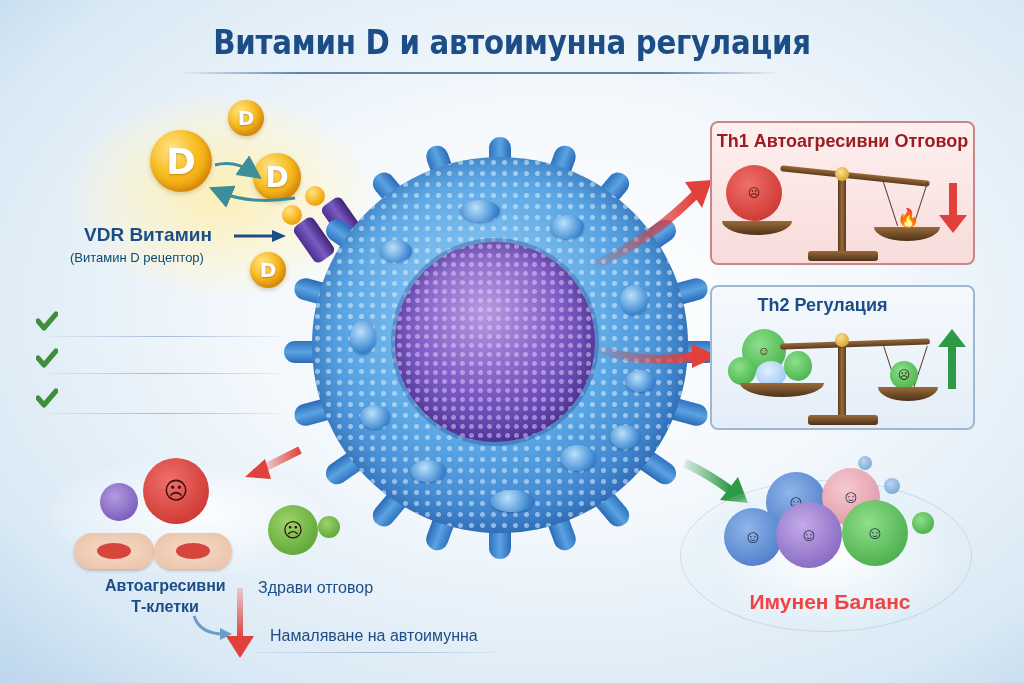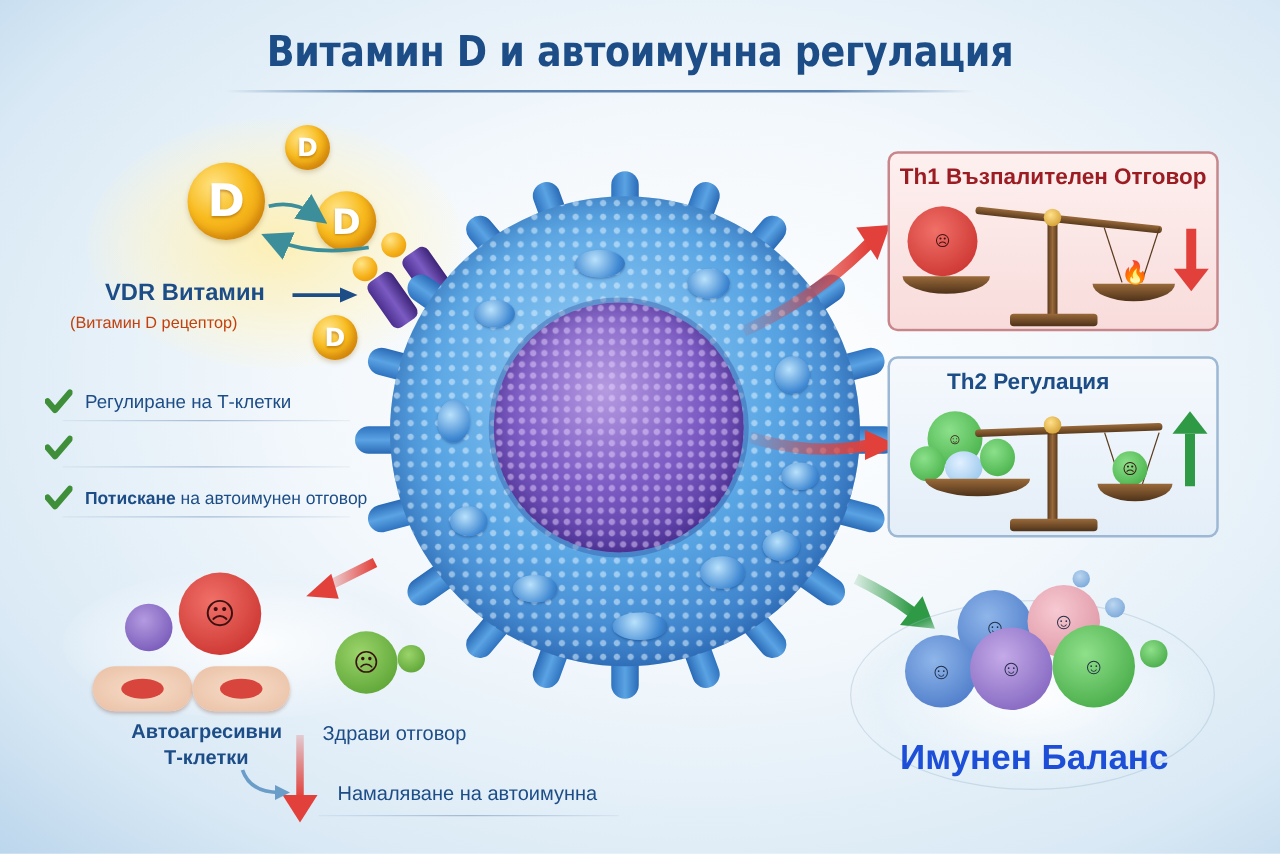--- a/index.html
+++ b/index.html
@@ -24,21 +24,21 @@
     background: radial-gradient(circle at 35% 30%, #ffe486 0%, #f8bb1e 45%, #e38f08 100%);
     color:#fff; font-weight:bold; font-family:"DejaVu Sans", sans-serif;
     box-shadow: inset -3px -4px 6px rgba(160,80,0,0.35), 0 2px 4px rgba(120,80,0,0.25);
     text-shadow: 0 1px 2px rgba(150,80,0,0.5); }
   .mini-ball { border-radius:50%;
     background: radial-gradient(circle at 35% 30%, #ffe486 0%, #f6b21a 55%, #de8a06 100%); }
   .receptor { width:24px; height:44px; border-radius:6px;
     background: linear-gradient(90deg, #4b2f8f, #7b5bc2 50%, #3d2478); transform: rotate(-35deg); }
 
   .vdr-label { left:84px; top:224px; font-size:19px; font-weight:bold; color:#1d4d87; }
-  .vdr-sub { left:56px; top:250px; font-size:13px; color:#c2410c; }
+  .vdr-sub { left:70px; top:250px; font-size:13px; color:#0c4a6e; }
 
   .check-row { left:36px; display:flex; align-items:center; gap:10px; height:28px; }
   .check-row .txt { font-size:15px; color:#1d4d87; }
   .check-row .txt b { font-weight:bold; }
   .check-rule { left:50px; height:1px; width:230px; background: linear-gradient(90deg, rgba(120,150,190,0.1), rgba(120,150,190,0.6), rgba(120,150,190,0.1)); }
 
   
   .cell-wrap { left:300px; top:145px; width:400px; height:400px; }
   .spike { position:absolute; width:22px; height:44px; border-radius:11px;
     background: linear-gradient(90deg, #2f73c0, #5aa3e3 50%, #2a6ab6); }
@@ -89,21 +89,21 @@
   .cap-normal { font-size:16px; color:#1d4d87; }
 
   .red-arrow-shaft { position:absolute; width:6px; background: linear-gradient(180deg, rgba(226,64,58,0.2), #e2403a); }
 
   
   .balance-bg { left:680px; top:480px; width:290px; height:150px; border-radius:50%;
     background: radial-gradient(ellipse at center, rgba(255,255,255,0.95), rgba(228,240,248,0.7) 60%, rgba(255,255,255,0) 72%);
     border:1px solid rgba(150,180,200,0.35); }
   .ball { position:absolute; border-radius:50%; display:flex; align-items:center; justify-content:center; }
   .face { font-size:18px; color:#1f2a44; font-weight:bold; }
-  .balance-label { left:720px; top:590px; width:220px; font-size:28px; font-weight:bold; color:#1d4ed8; }
+  .balance-label { left:720px; top:590px; width:220px; text-align:center; font-size:21px; font-weight:bold; color:#ef4444; }
 </style>
 </head>
 <body>
 
 <div class="abs title">Витамин D и автоимунна регулация</div>
 <div class="abs title-rule"></div>
 
 <div class="abs vd-glow"></div>
 <div class="abs dball" style="left:150px;top:130px;width:62px;height:62px;font-size:36px;">D</div>
 <div class="abs dball" style="left:228px;top:100px;width:36px;height:36px;font-size:20px;">D</div>
@@ -129,34 +129,32 @@
 <div class="abs vdr-sub">(Витамин D рецептор)</div>
 <svg class="abs" style="left:232px;top:228px;" width="60" height="16">
   <path d="M2,8 L44,8" stroke="#1d4d87" stroke-width="3"></path>
   <path d="M40,2 L54,8 L40,14 Z" fill="#1d4d87"></path>
 </svg>
 
 <div class="abs check-row" style="top:307px;">
   <svg width="22" height="20">
       <path d="M2,10 L8,17 L20,3" stroke="#3f8f3a" stroke-width="5" fill="none" stroke-linecap="round" stroke-linejoin="round"></path>
     </svg>
-  <span class="txt"><b></b><span>Регулиране на Т-клетки</span></span>
 </div>
 <div class="abs check-rule" style="top:336px;"></div>
 <div class="abs check-row" style="top:344px;">
   <svg width="22" height="20">
       <path d="M2,10 L8,17 L20,3" stroke="#3f8f3a" stroke-width="5" fill="none" stroke-linecap="round" stroke-linejoin="round"></path>
     </svg>
 </div>
 <div class="abs check-rule" style="top:373px;"></div>
 <div class="abs check-row" style="top:384px;">
   <svg width="22" height="20">
       <path d="M2,10 L8,17 L20,3" stroke="#3f8f3a" stroke-width="5" fill="none" stroke-linecap="round" stroke-linejoin="round"></path>
     </svg>
-  <span class="txt" style="font-size:14px;"><b>Потискане</b><span> на автоимунен отговор</span></span>
 </div>
 <div class="abs check-rule" style="top:413px;"></div>
 
 <div class="abs cell-wrap">
   <div class="spike" style="left:189px;top:-8px;"></div>
   <div class="spike" style="left:130px;top:0px;transform:rotate(-20deg);"></div>
   <div class="spike" style="left:250px;top:0px;transform:rotate(20deg);"></div>
   <div class="spike" style="left:80px;top:25px;transform:rotate(-40deg);"></div>
   <div class="spike" style="left:300px;top:25px;transform:rotate(40deg);"></div>
   <div class="spike" style="left:35px;top:70px;transform:rotate(-55deg);"></div>
@@ -206,21 +204,21 @@
   <path d="M105,12 L132,10 L122,38 Z" fill="#e2403a"></path>
   <path d="M20,180 Q70,195 115,186" stroke="url(#redg)" stroke-width="9" fill="none"></path>
   <path d="M112,174 L138,186 L112,198 Z" fill="#e2403a"></path>
 </svg>
 <svg class="abs" style="left:680px;top:455px;" width="80" height="60">
   <path d="M5,8 Q30,20 50,35" stroke="url(#greeng)" stroke-width="9" fill="none"></path>
   <path d="M40,45 L68,48 L58,22 Z" fill="#2f9a45"></path>
 </svg>
 
 <div class="abs panel panel-th1">
-  <div class="panel-title">Th1 Възпалителен Отговор</div>
+  <div class="panel-title">Th1 Автоагресивни Отговор</div>
   <div class="blob" style="left:14px;top:42px;width:56px;height:56px;background:radial-gradient(circle at 40% 35%,#f07068,#c52825);">☹</div>
   <div class="scale-post" style="left:126px;top:50px;height:80px;"></div>
   <div class="scale-beam" style="left:68px;top:50px;width:150px;transform:rotate(6deg);"></div>
   <div class="pivot" style="left:123px;top:44px;"></div>
   <div class="pan" style="left:10px;top:98px;width:70px;"></div>
   <div class="string" style="left:178px;top:58px;height:46px;transform:rotate(-18deg);"></div>
   <div class="string" style="left:208px;top:58px;height:46px;transform:rotate(18deg);"></div>
   <div class="pan" style="left:162px;top:104px;width:66px;"></div>
   <div class="abs" style="left:185px;top:84px;font-size:18px;">🔥</div>
   <div class="scale-base" style="left:96px;top:128px;width:70px;"></div>

